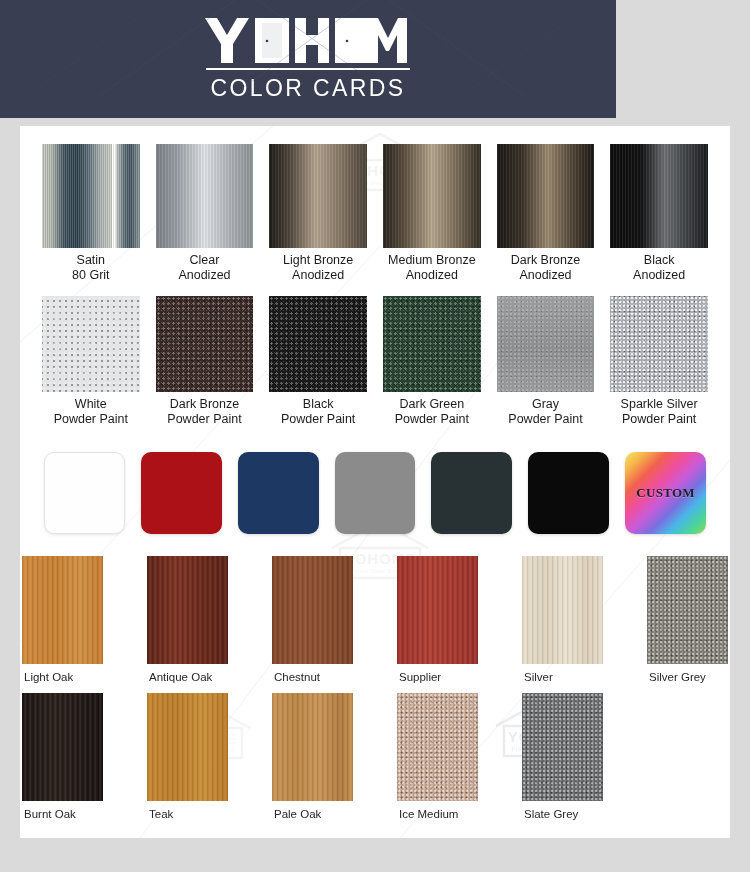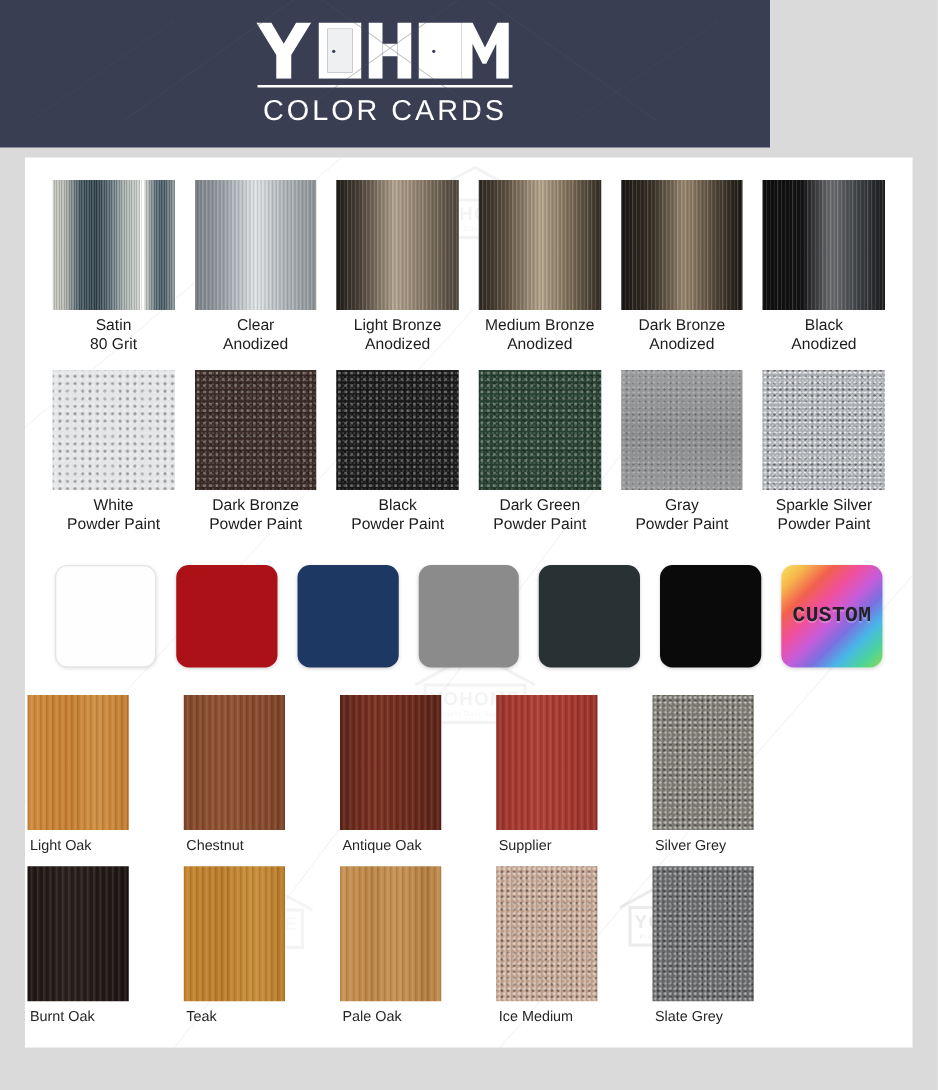--- a/index.html
+++ b/index.html
@@ -109,22 +109,22 @@
     padding: 26px 24px 22px 24px;
   }
   .solid {
     height: 82px; border-radius: 10px;
     box-shadow: 0 1px 3px rgba(0,0,0,.16);
     position: relative;
     display: flex; align-items: center; justify-content: center;
   }
   .solid.white { border: 1px solid #e4e4e4; box-shadow: 0 1px 3px rgba(0,0,0,.10); }
   .custom-label {
-    font-size: 17px; font-weight: 700; letter-spacing: .3px;
-    color: #222227; font-family: Liberation Mono, monospace;
+    font-size: 13px; font-weight: 700; letter-spacing: .3px;
+    color: #222227; font-family: Liberation Serif, serif;
     text-shadow: 0 1px 0 rgba(255,255,255,.25);
   }
 
   
   .wgrid {
     position: relative; z-index: 4;
     display: grid; grid-template-columns: repeat(6, 1fr);
     column-gap: 8px; row-gap: 0;
     padding: 0 2px;
     gap: 44px;
@@ -353,34 +353,38 @@
     </div>
 
     <div class="wgrid">
 
       <div class="wcell">
         <div class="wswatch woodgrain" style="background:linear-gradient(90deg,#cf8a3c 0%,#c77f31 40%,#d08f42 70%,#c47c2f 100%);"></div>
         <div class="wlabel">Light Oak</div>
       </div>
 
       <div class="wcell">
+        <div class="wswatch woodgrain" style="background:linear-gradient(90deg,#5e2318 0%,#7a3020 35%,#6d2a1b 62%,#5a2116 100%);"></div>
+        <div class="wlabel">Antique Oak</div>
+      </div>
+
+      <div class="wcell">
         <div class="wswatch woodgrain" style="background:linear-gradient(90deg,#82462a 0%,#8f5131 40%,#85492c 75%,#7b4226 100%);"></div>
         <div class="wlabel">Chestnut</div>
       </div>
 
       <div class="wcell">
-        <div class="wswatch woodgrain" style="background:linear-gradient(90deg,#5e2318 0%,#7a3020 35%,#6d2a1b 62%,#5a2116 100%);"></div>
-        <div class="wlabel">Antique Oak</div>
-      </div>
-
-      <div class="wcell">
         <div class="wswatch woodgrain" style="background:linear-gradient(90deg,#9d332b 0%,#ae3d32 42%,#a5372d 72%,#983029 100%);"></div>
         <div class="wlabel">Supplier</div>
       </div>
 
+      <div class="wcell">
+        <div class="wswatch woodgrain" style="background:linear-gradient(90deg,#e8decc 0%,#ded2bc 30%,#eae2d2 55%,#ddd0b9 80%,#e6dccb 100%);"></div>
+        <div class="wlabel">Silver</div>
+      </div>
 
       <div class="wcell">
         <div class="wswatch stonegrain" style="background:#86837a;"></div>
         <div class="wlabel">Silver Grey</div>
       </div>
     </div>
 
     <div class="wgrid">
 
 

